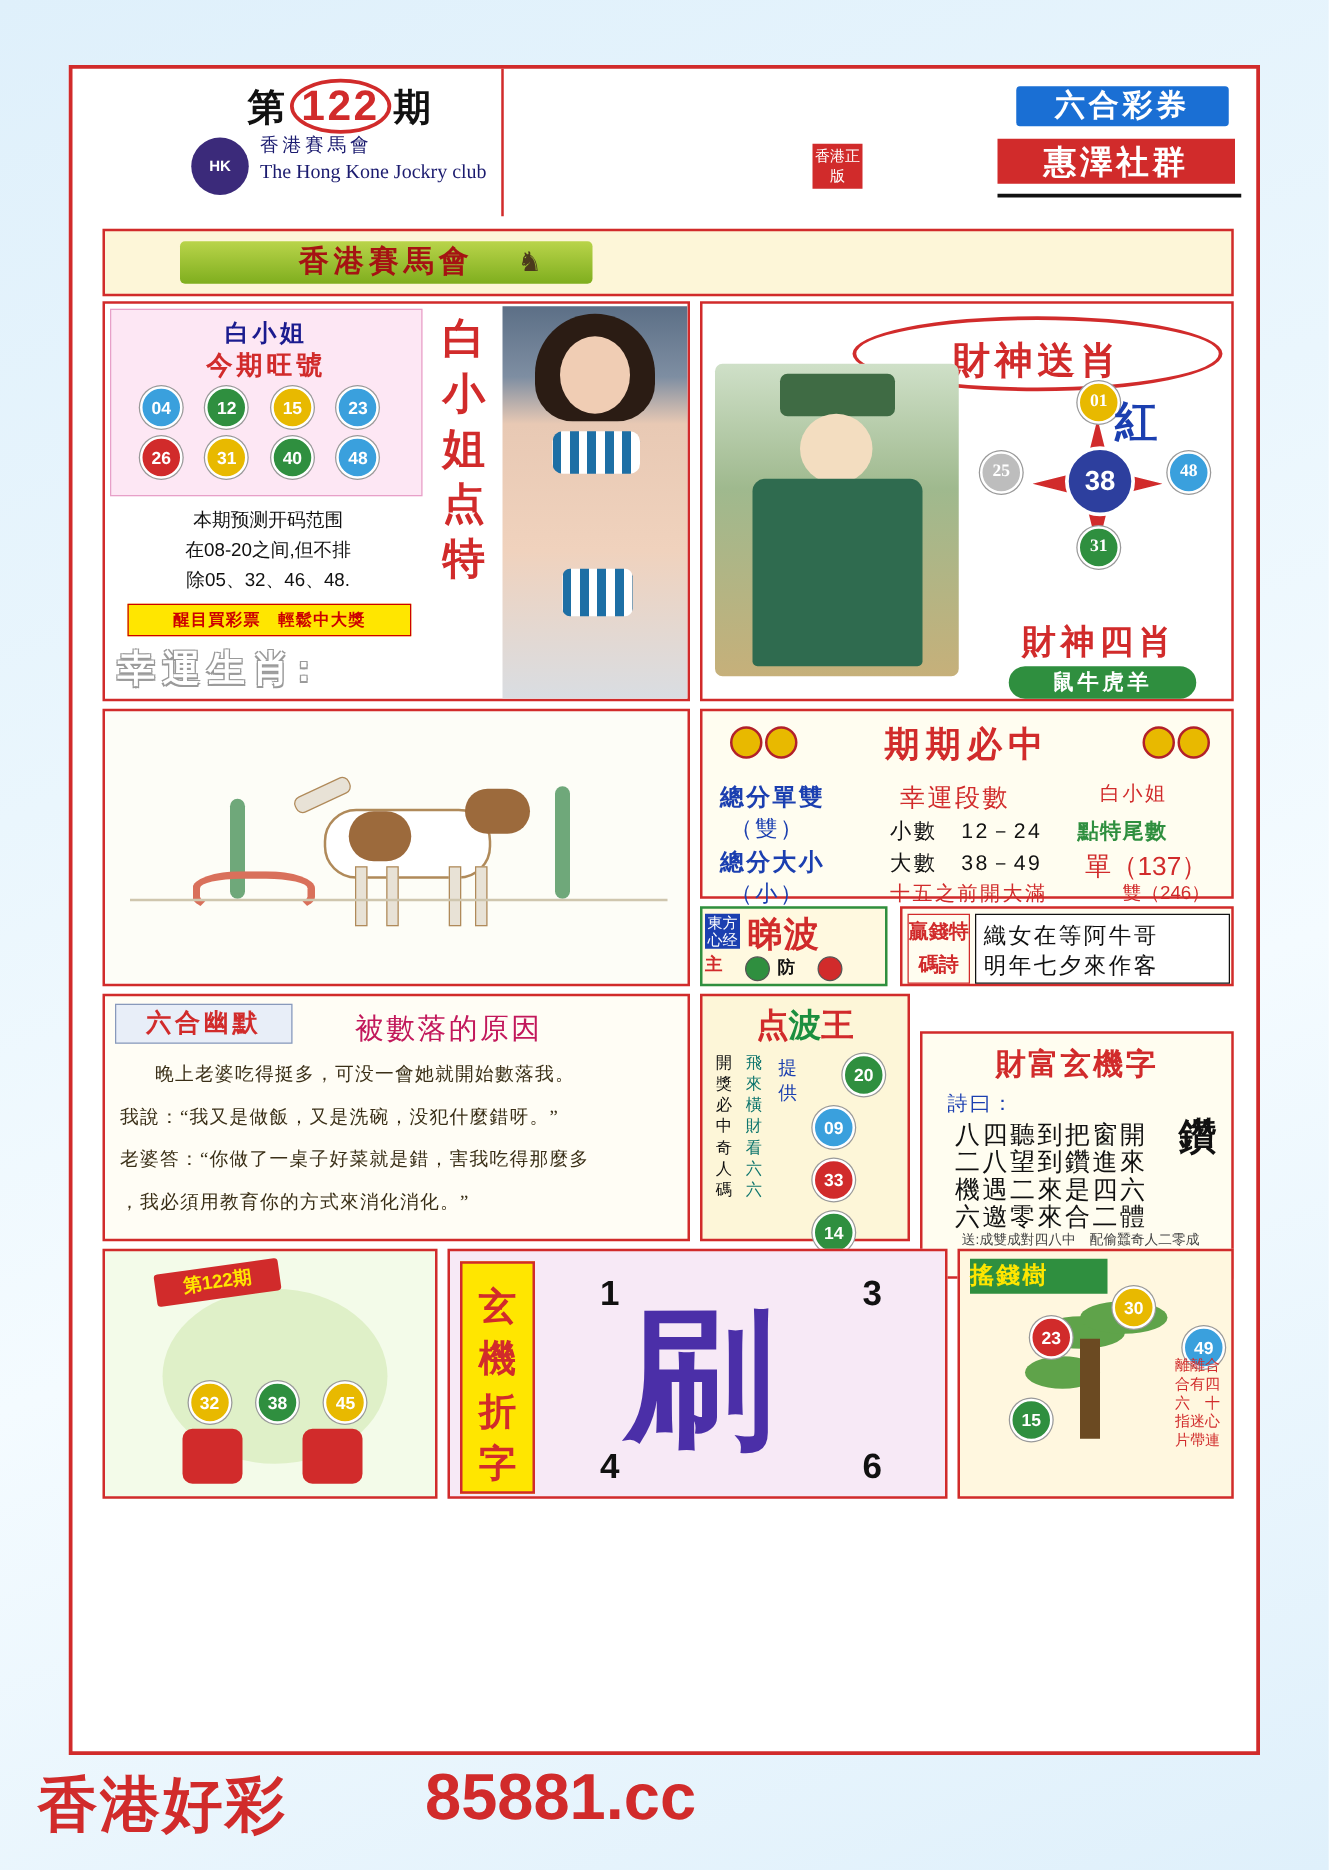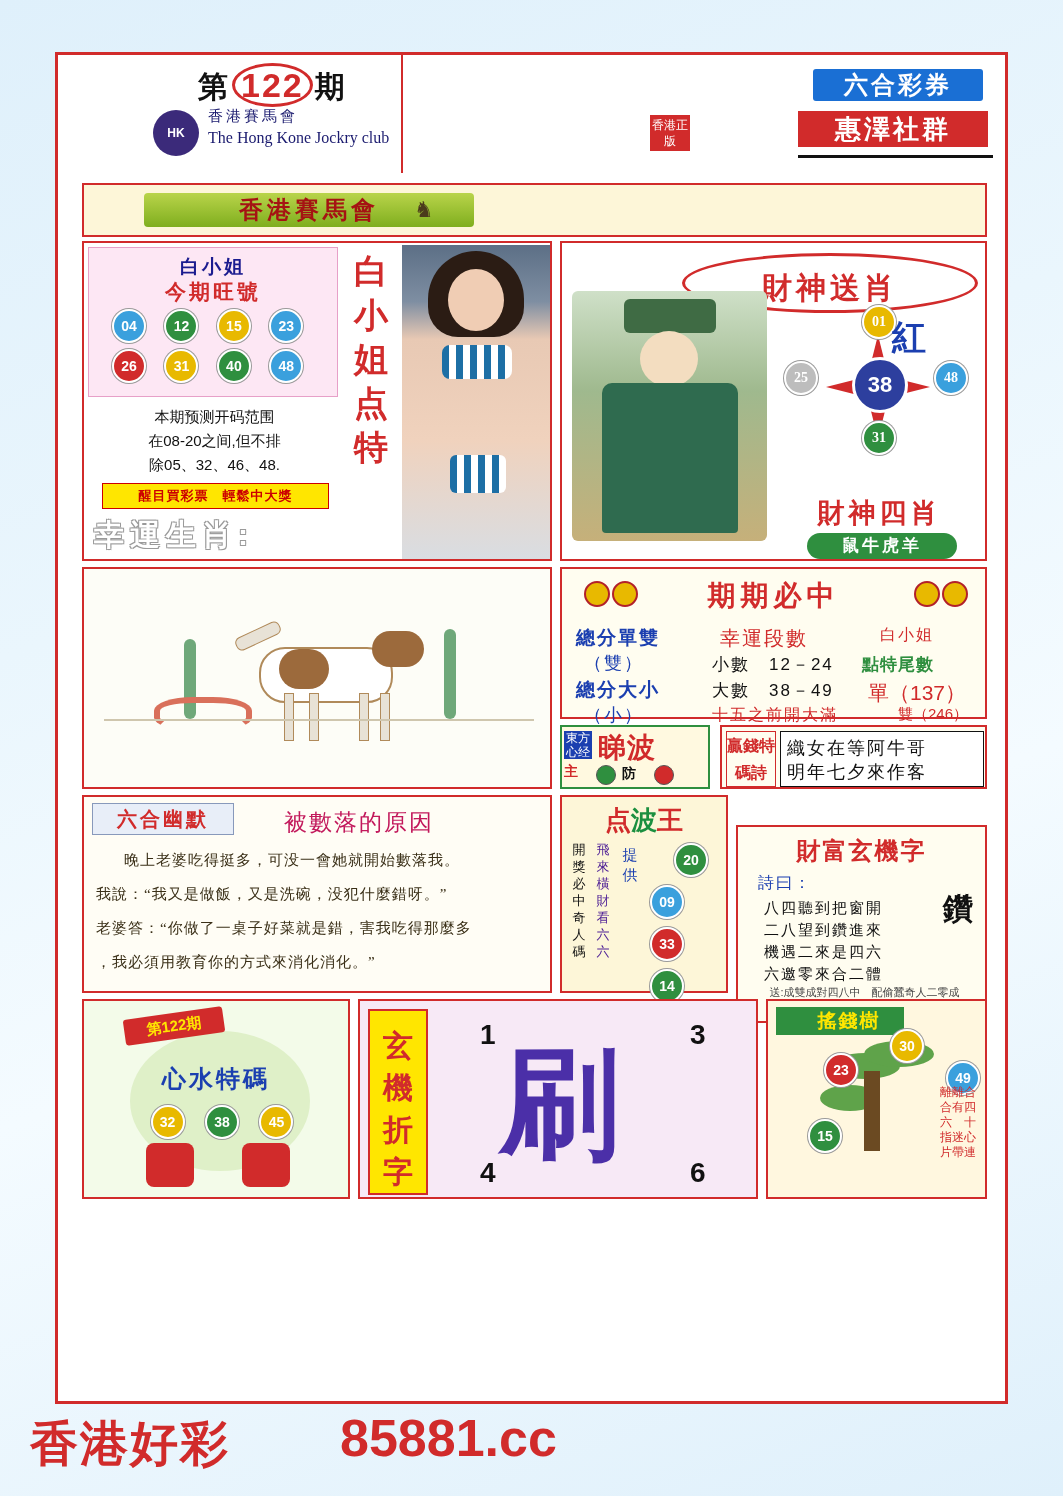--- a/index.html
+++ b/index.html
@@ -174,30 +174,30 @@
   .hum-badge{position:absolute;left:8px;top:6px;width:140px;height:30px;background:#e8eef8;border:1px solid #8899bb;
     font-size:20px;font-weight:bold;color:#d12b2b;text-align:center;line-height:30px;letter-spacing:3px;}
   .hum-sub{position:absolute;left:200px;top:10px;font-size:23px;color:#c2185b;letter-spacing:2px;}
   .hum-p{position:absolute;left:12px;width:448px;font-size:15px;color:#3a2f17;line-height:26px;font-family:"Liberation Serif",serif;letter-spacing:1px;}
 
   
   .p-dbw{left:488px;top:612px;width:168px;height:198px;background:#fdf6d8;}
   .dbw-title{position:absolute;left:0;top:6px;width:100%;text-align:center;font-size:26px;font-weight:bold;color:#d12b2b;}
   .dbw-title .g{color:#1b8f3f;}
   .dbw-v1{position:absolute;left:8px;top:44px;width:18px;font-size:13px;color:#111;line-height:17px;text-align:center;}
-  .dbw-v2{position:absolute;left:32px;top:44px;width:18px;font-size:13px;color:#4c1d95;line-height:17px;text-align:center;}
+  .dbw-v2{position:absolute;left:32px;top:44px;width:18px;font-size:13px;color:#0f766e;line-height:17px;text-align:center;}
   .dbw-v3{position:absolute;left:58px;top:48px;width:20px;font-size:15px;color:#1b3fb0;line-height:20px;text-align:center;}
   .dbw-balls{position:absolute;left:84px;top:42px;width:80px;}
   .dbw-balls .ball{margin:4px 4px;}
 
   
   .p-fort{left:664px;top:642px;width:251px;height:198px;background:#fffdf0;}
   .fort-title{position:absolute;left:0;top:8px;width:100%;text-align:center;font-size:24px;font-weight:bold;color:#d12b2b;letter-spacing:2px;}
   .fort-shi{position:absolute;left:20px;top:46px;font-size:16px;color:#1b3fb0;letter-spacing:2px;}
-  .fort-lines{position:absolute;left:26px;top:70px;font-size:15px;color:#111;line-height:22px;letter-spacing:2px;}
+  .fort-lines{position:absolute;left:26px;top:70px;font-size:20px;color:#111;line-height:22px;letter-spacing:2px;}
   .fort-word{position:absolute;right:12px;top:62px;font-size:30px;font-weight:bold;color:#111;}
   .fort-small{position:absolute;left:14px;top:158px;width:225px;font-size:11px;color:#444;text-align:center;line-height:15px;}
 
   
   .p-heart{left:10px;top:816px;width:268px;height:200px;background:#f3fbe9;}
   .heart-ribbon{position:absolute;left:40px;top:12px;width:100px;height:26px;background:#d12b2b;color:#ffe600;
     font-size:15px;font-weight:bold;text-align:center;line-height:26px;transform:rotate(-8deg);border-radius:3px;}
   .heart-oval{position:absolute;left:46px;top:30px;width:180px;height:140px;background:#dff0c8;border-radius:50%;}
   .heart-title{position:absolute;left:0;top:62px;width:100%;text-align:center;font-size:24px;font-weight:bold;color:#1b3fb0;letter-spacing:3px;}
   .heart-balls{position:absolute;left:48px;top:104px;width:180px;text-align:center;}
@@ -205,21 +205,21 @@
   .fist{position:absolute;top:142px;width:48px;height:44px;background:#d12b2b;border-radius:8px;}
 
   .p-fold{left:286px;top:816px;width:400px;height:200px;background:#f7e9f6;}
   .fold-strip{position:absolute;left:8px;top:8px;width:56px;height:182px;background:#ffe600;border:2px solid #d12b2b;}
   .fold-strip span{position:absolute;left:0;top:14px;width:100%;text-align:center;font-size:30px;font-weight:bold;color:#d12b2b;line-height:42px;}
   .fold-num{position:absolute;font-size:28px;font-weight:bold;color:#111;}
   .fold-big{position:absolute;left:140px;top:42px;font-size:120px;font-weight:bold;color:#4b2fa8;line-height:120px;}
 
   .p-tree{left:694px;top:816px;width:221px;height:200px;background:#fff7df;}
   .tree-title{position:absolute;left:8px;top:6px;width:110px;height:28px;background:#2f8f3f;color:#ffe600;
-    font-size:19px;font-weight:bold;text-align:center;line-height:28px;letter-spacing:2px;padding-left:18px;}
+    font-size:19px;font-weight:bold;text-align:left;line-height:28px;letter-spacing:2px;}
   .tree-trunk{position:absolute;left:96px;top:70px;width:16px;height:80px;background:#6b4a22;}
   .tree-leaf{position:absolute;width:70px;height:26px;background:#5fa34a;border-radius:50%;}
   .tree-vert{position:absolute;right:6px;top:84px;width:42px;font-size:12px;color:#d12b2b;line-height:15px;text-align:center;}
   .tree-balls .ball{position:absolute;margin:0;}
 
   
   .wm{position:absolute;left:20px;top:1406px;width:1020px;height:70px;}
   .wm-cn{position:absolute;left:10px;top:6px;font-size:48px;font-weight:bold;color:#d12b2b;letter-spacing:2px;}
   .wm-url{position:absolute;left:320px;top:2px;font-size:52px;font-weight:bold;color:#d12b2b;font-family:"Liberation Sans",sans-serif;}
 </style>
@@ -394,21 +394,20 @@
 二八望到鑽進來
 機遇二來是四六
 六邀零來合二體</div>
       <div class="fort-small">送:成雙成對四八中　配偷蠶奇人二零成</div>
       <div class="fort-small" style="top:176px">(猜生肖) 山中虎虎雄心在</div>
     </div>
 
     <div class="panel p-heart">
       <div class="heart-oval"></div>
       <div class="heart-ribbon">第122期</div>
-      <div class="heart-title">心水特碼</div>
       <div class="heart-balls">
         <span class="ball" style="background:#e8b900">32</span>
         <span class="ball" style="background:#2f8f3f">38</span>
         <span class="ball" style="background:#e8b900">45</span>
       </div>
       <div class="fist" style="left:62px"></div>
       <div class="fist" style="left:158px"></div>
     </div>
 
     <div class="panel p-fold">

